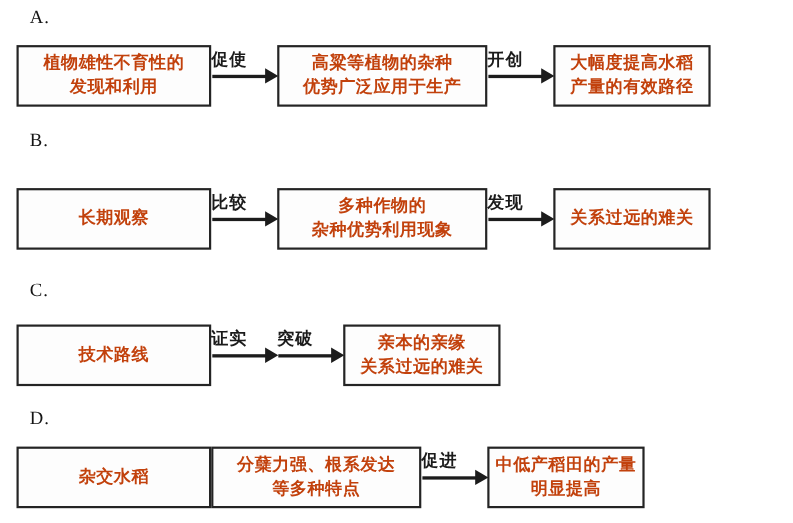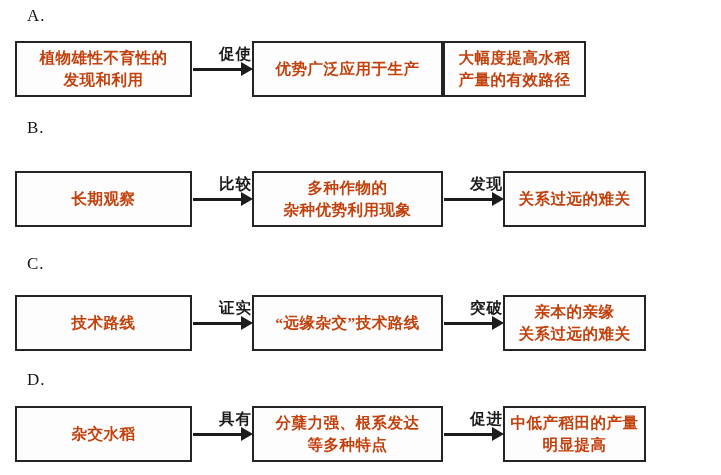--- a/index.html
+++ b/index.html
@@ -56,27 +56,26 @@
   .box2 { width: 191px; }
   .box3 { width: 143px; }
   .arrow {
     width: 60px;
     position: relative;
     flex: 0 0 60px;
   }
   .arrow-label {
     position: absolute;
     top: 3px; left: 0; right: 0;
-    text-align: right;
+    text-align: left;
     font-weight: bold;
     font-size: 15.5px;
     letter-spacing: 1px;
     color: #1b1b1b;
     white-space: nowrap;
-    padding-left: 19px;
   }
   .arrow-shaft {
     position: absolute;
     top: 27px; left: 1px; right: 9px;
     height: 3px;
     background: #1c1c1c;
   }
   .arrow-head {
     position: absolute;
     top: 21px; right: -1px;
@@ -97,21 +96,27 @@
           <div class="box box1">
             <div class="box-line">植物雄性不育性的</div>
             <div class="box-line">发现和利用</div>
           </div>
           <div class="arrow">
             <span class="arrow-label">促使</span>
             <span class="arrow-shaft"></span>
             <span class="arrow-head"></span>
           </div>
           <div class="box box2">
+            <div class="box-line">高粱等植物的杂种</div>
             <div class="box-line">优势广泛应用于生产</div>
+          </div>
+          <div class="arrow">
+            <span class="arrow-label">开创</span>
+            <span class="arrow-shaft"></span>
+            <span class="arrow-head"></span>
           </div>
           <div class="box box3">
             <div class="box-line">大幅度提高水稻</div>
             <div class="box-line">产量的有效路径</div>
           </div>
         </div>
       </div>
       <div class="option-row row-1">
         <div class="option-label">B.</div>
         <div class="flow">
@@ -141,44 +146,36 @@
         <div class="option-label">C.</div>
         <div class="flow">
           <div class="box box1">
             <div class="box-line">技术路线</div>
           </div>
           <div class="arrow">
             <span class="arrow-label">证实</span>
             <span class="arrow-shaft"></span>
             <span class="arrow-head"></span>
           </div>
-          <div class="box box2">
-            <div class="box-line">“远缘杂交”技术路线</div>
-          </div>
           <div class="arrow">
             <span class="arrow-label">突破</span>
             <span class="arrow-shaft"></span>
             <span class="arrow-head"></span>
           </div>
           <div class="box box3">
             <div class="box-line">亲本的亲缘</div>
             <div class="box-line">关系过远的难关</div>
           </div>
         </div>
       </div>
       <div class="option-row row-3">
         <div class="option-label">D.</div>
         <div class="flow">
           <div class="box box1">
             <div class="box-line">杂交水稻</div>
-          </div>
-          <div class="arrow">
-            <span class="arrow-label">具有</span>
-            <span class="arrow-shaft"></span>
-            <span class="arrow-head"></span>
           </div>
           <div class="box box2">
             <div class="box-line">分蘖力强、根系发达</div>
             <div class="box-line">等多种特点</div>
           </div>
           <div class="arrow">
             <span class="arrow-label">促进</span>
             <span class="arrow-shaft"></span>
             <span class="arrow-head"></span>
           </div>

